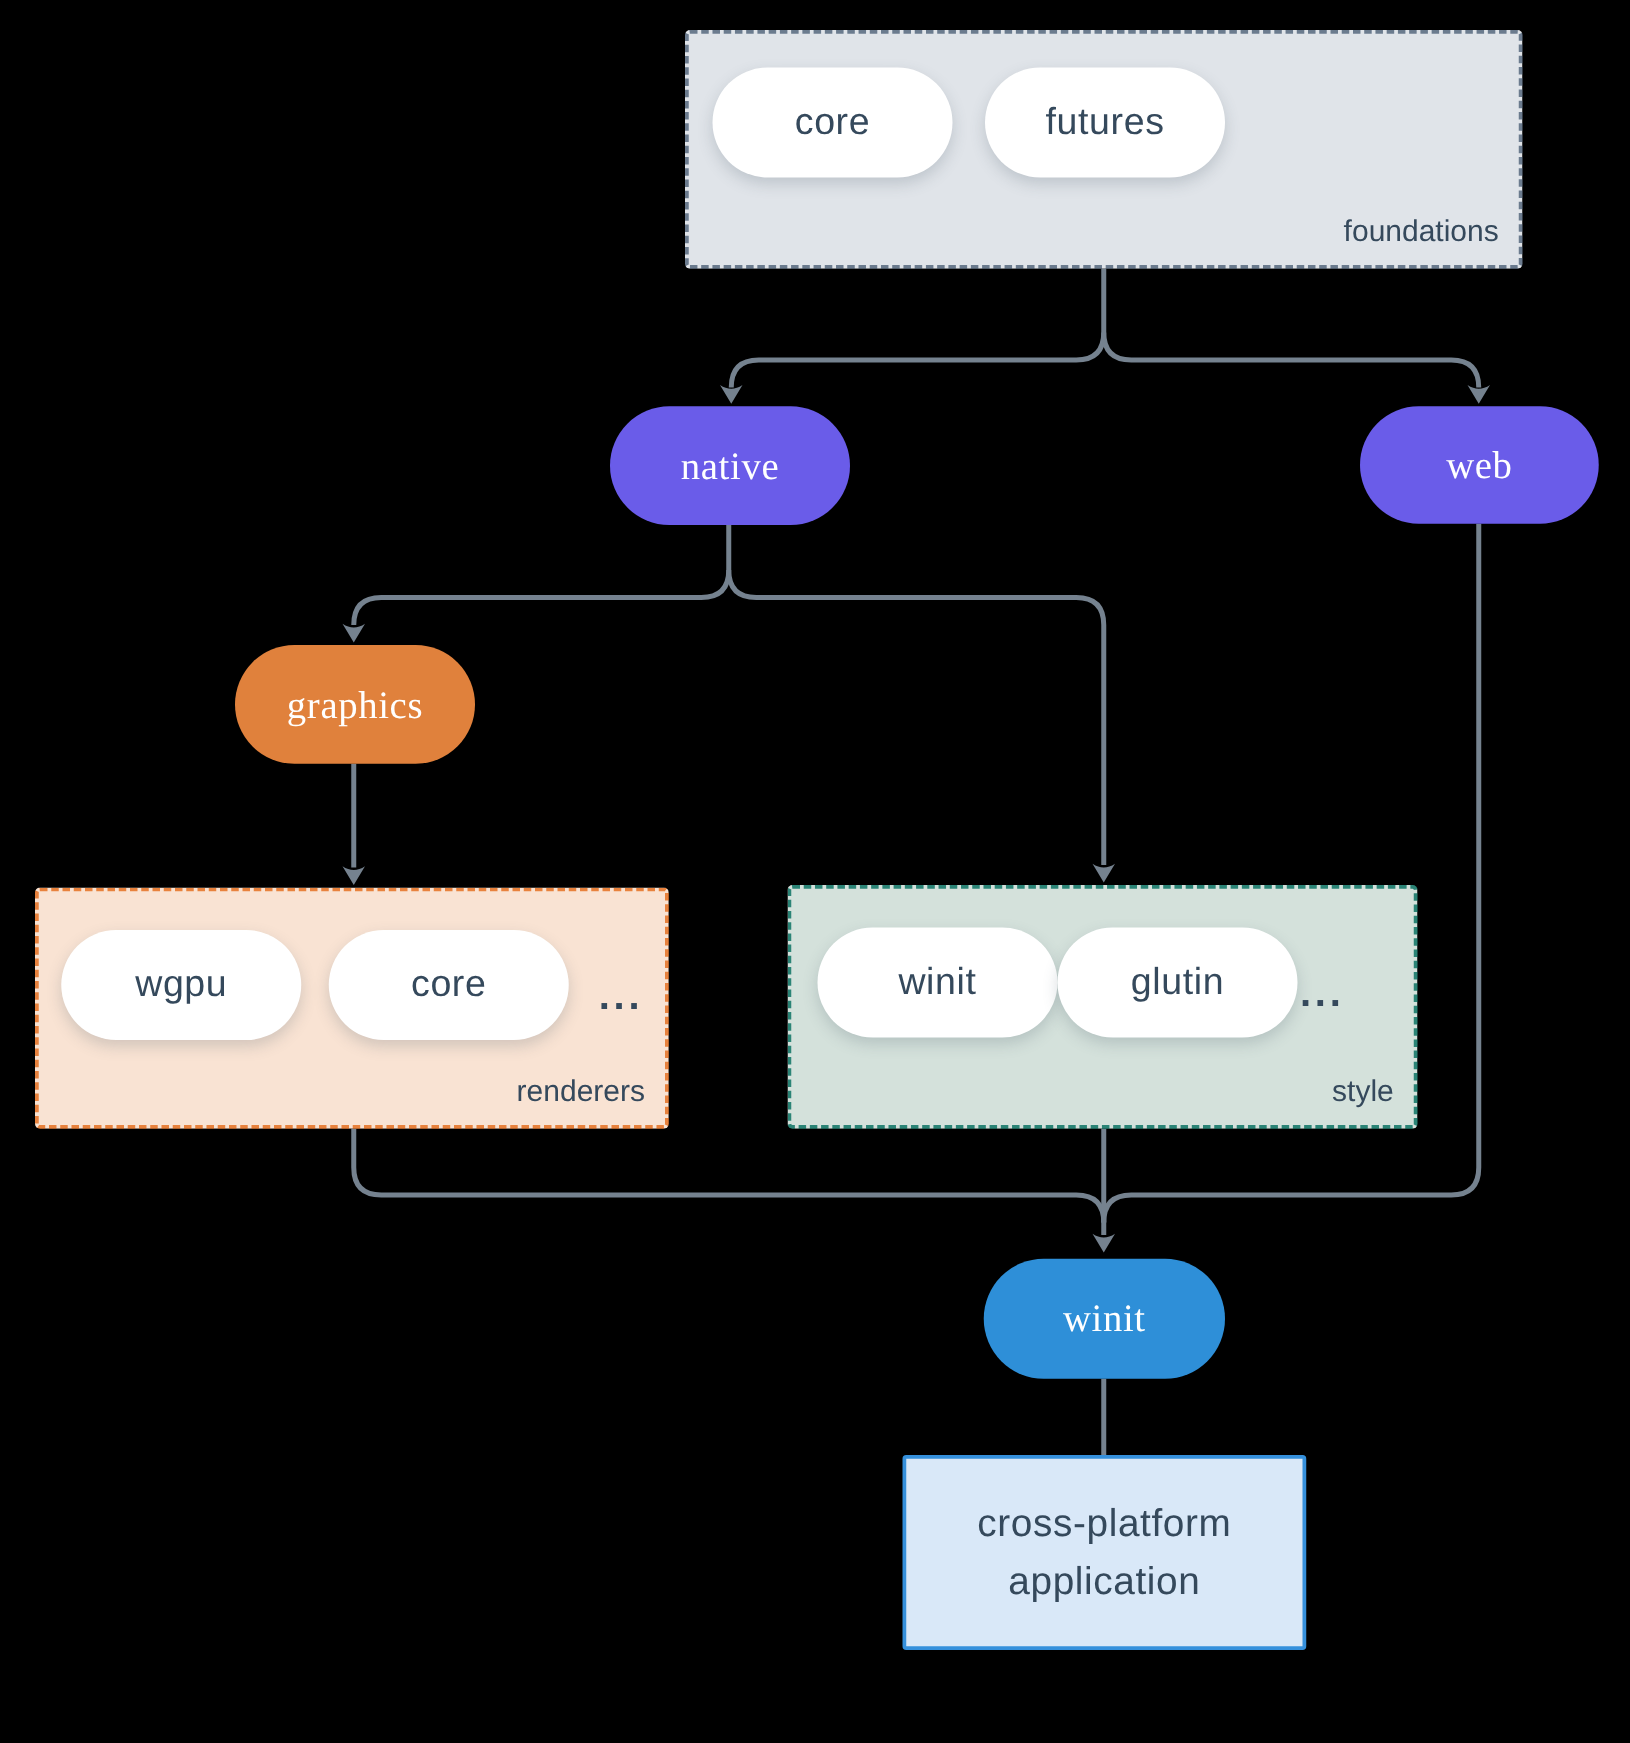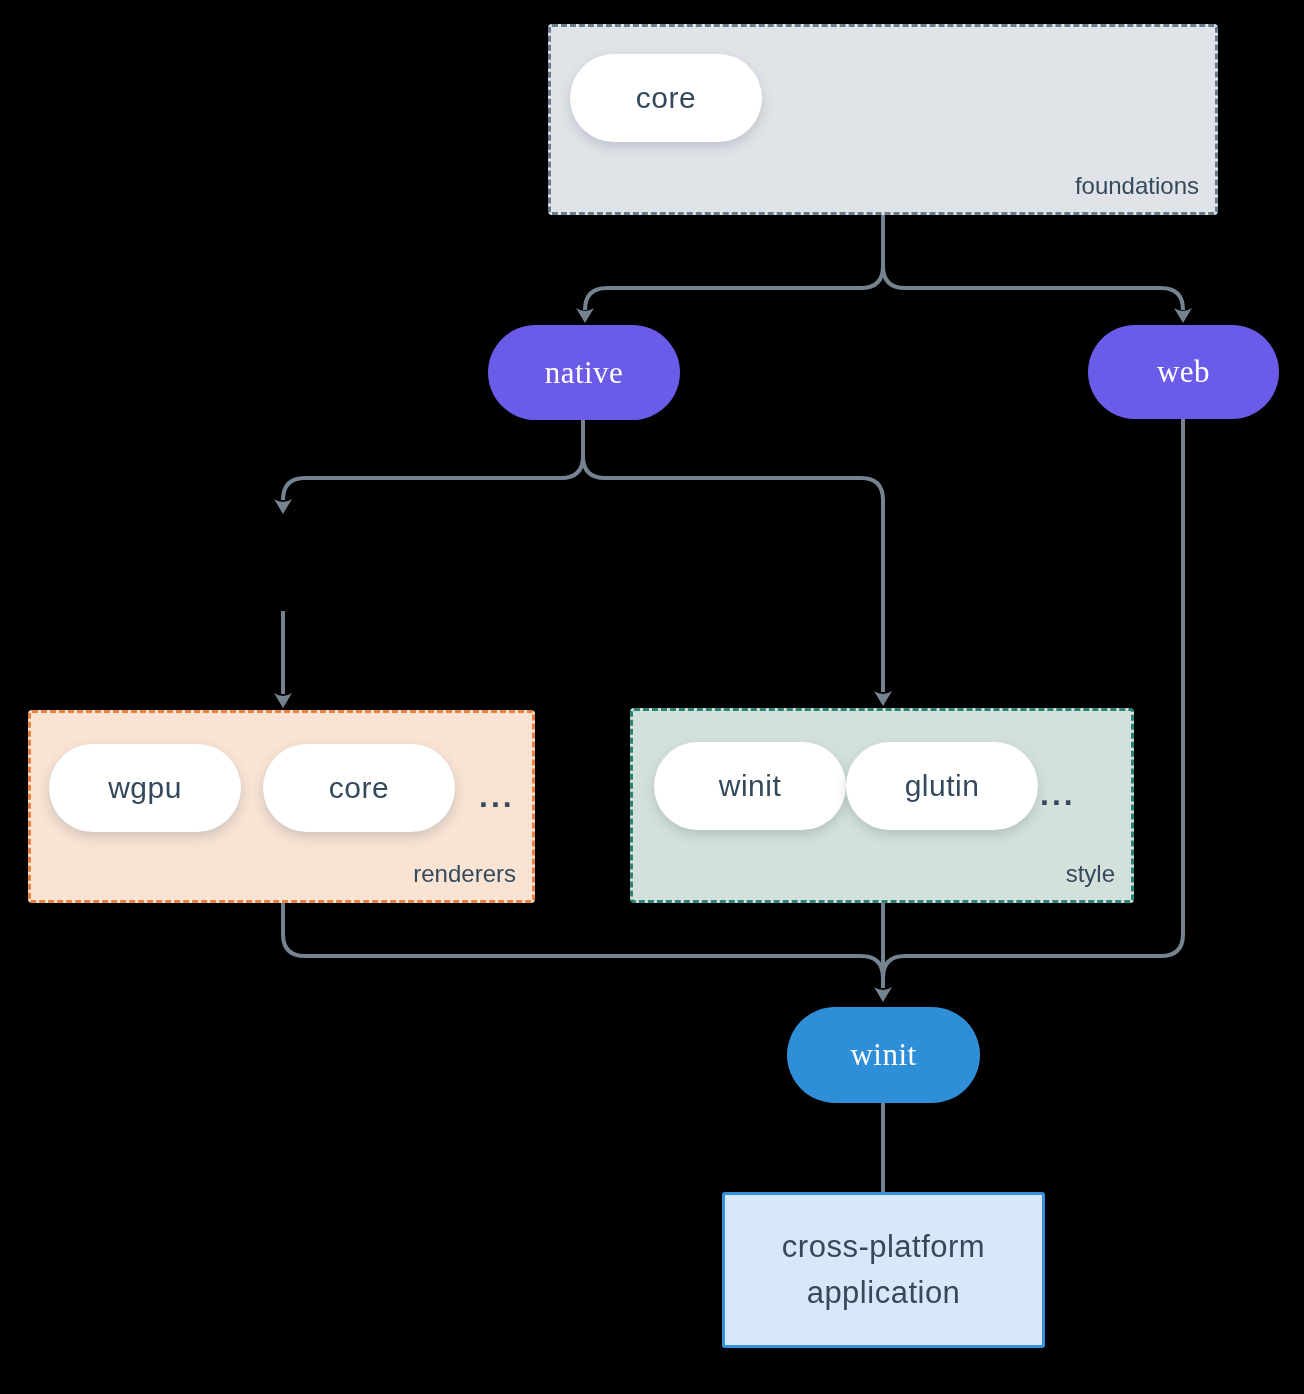--- a/index.html
+++ b/index.html
@@ -50,21 +50,21 @@
     font-size:32px;font-weight:bold;letter-spacing:3px;color:var(--text-dark);}
   .group-label{position:absolute;right:16px;bottom:12px;font-size:24px;color:var(--text-dark);}
 
   .node{position:absolute;display:flex;align-items:center;justify-content:center;
     border-radius:999px;color:var(--pill-text);font-size:31px;letter-spacing:0.5px;font-family:Liberation Serif, serif;}
   .node.native{left:488px;top:325px;width:192px;height:95px;background:var(--purple);}
   .node.web{left:1088px;top:325px;width:191px;height:94px;background:var(--purple);}
   .node.graphics{left:188px;top:516px;width:192px;height:95px;background:var(--orange);}
   .node.iced{left:787px;top:1007px;width:193px;height:96px;background:var(--blue);}
 
-  .app-box{position:absolute;left:722px;top:1192px;width:323px;height:156px;
+  .app-box{position:absolute;left:722px;top:1164px;width:323px;height:156px;
     background:var(--application-bg);border:3px solid var(--application-border);
     border-radius:3px;display:flex;flex-direction:column;align-items:center;
     justify-content:center;gap:10px;color:var(--text-dark);font-size:31px;letter-spacing:0.5px;}
 </style>
 </head>
 <body>
 
 <div class="canvas">
 
   <svg class="edges" viewBox="0 0 1304 1394" aria-hidden="true">
@@ -88,27 +88,29 @@
     <path class="arrowhead" d="M274 499 Q283 505 292 499 L283 514 Z"></path>
     <path class="arrowhead" d="M874 691 Q883 697 892 691 L883 706 Z"></path>
     <path class="arrowhead" d="M274 693 Q283 699 292 693 L283 708 Z"></path>
     <path class="arrowhead" d="M874 987 Q883 993 892 987 L883 1002 Z"></path>
     <path class="arrowhead" d="M874 1195 Q883 1201 892 1195 L883 1210 Z"></path>
   </svg>
 
   <section class="group foundations">
     <div class="pills">
       <div class="pill white">core</div>
+      <div class="pill white">futures</div>
     </div>
     <div class="group-label">foundations</div>
   </section>
 
   <div class="node native">native</div>
   <div class="node web">web</div>
 
+  <div class="node graphics">graphics</div>
 
   <section class="group renderers">
     <div class="pills">
       <div class="pill white">wgpu</div>
       <div class="pill white">core</div>
       <span class="ellipsis">...</span>
     </div>
     <div class="group-label">renderers</div>
   </section>
 

